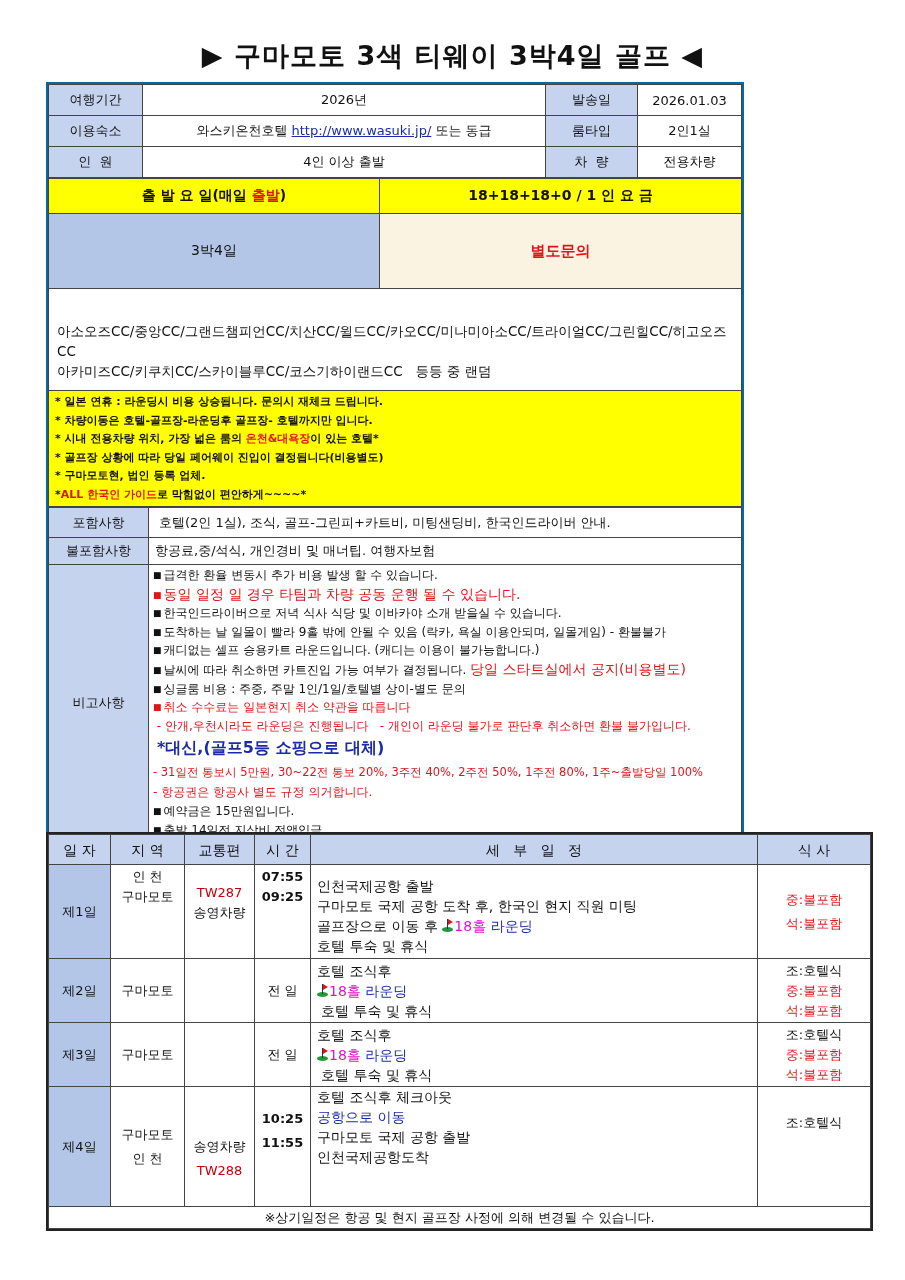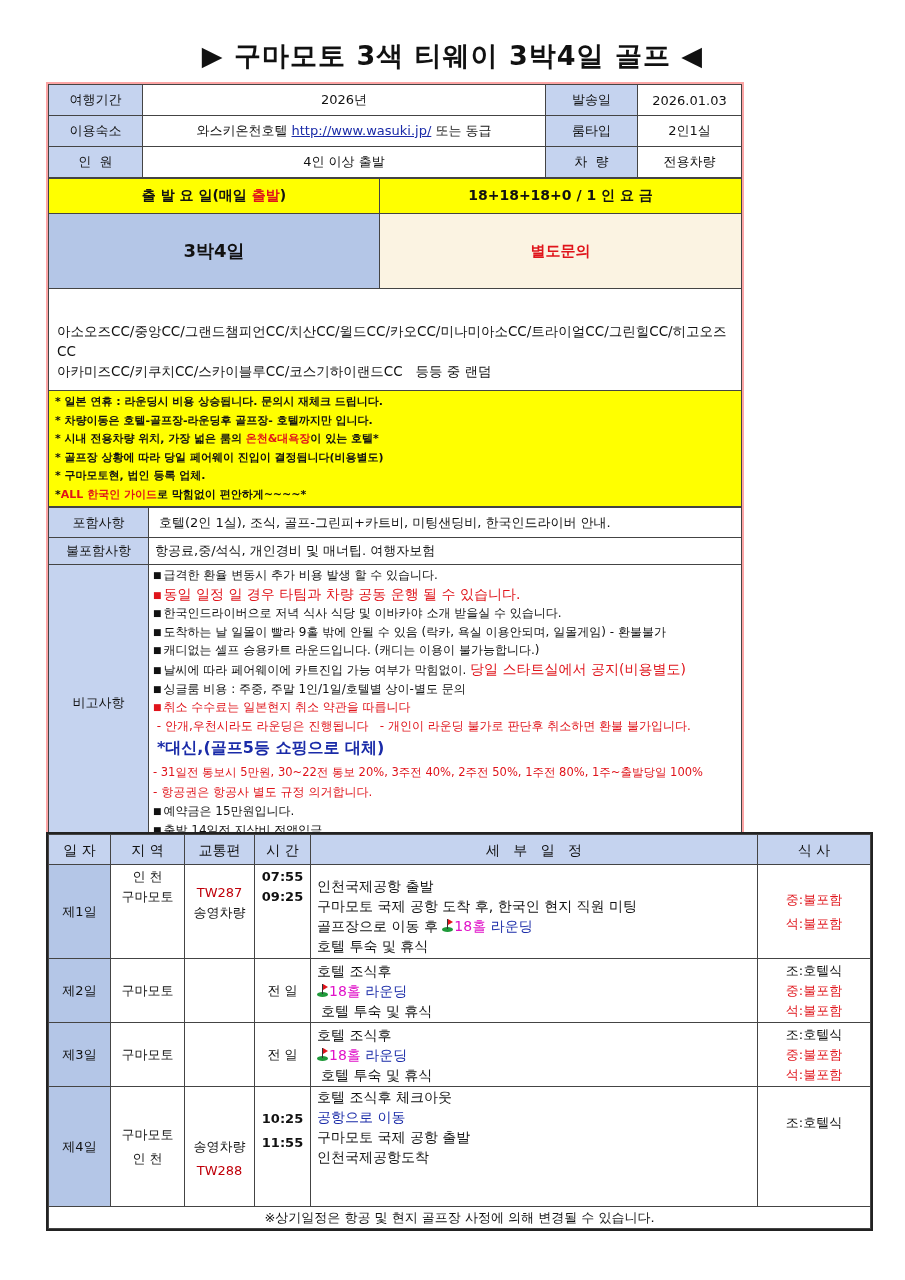--- a/index.html
+++ b/index.html
@@ -1,18 +1,18 @@
 <!DOCTYPE html>
 <html><head>
 <meta charset="utf-8">
 <style>
   * { box-sizing: border-box; margin: 0; padding: 0; }
   body { width: 905px; height: 1280px; background: #ffffff; font-family: "DejaVu Sans", sans-serif; color: #111; position: relative; overflow: hidden; }
   .title { position: absolute; top: 38px; left: 0; width: 905px; text-align: center; font-size: 27px; font-weight: bold; letter-spacing: 1px; }
-  .wrap { position: absolute; left: 46px; top: 82px; width: 698px; border: 2px solid #fca5a5; }
+  .wrap { position: absolute; left: 46px; top: 82px; width: 698px; border: 2px solid #0369a1; }
   table { border-collapse: collapse; width: 100%; table-layout: fixed; }
   td { border: 1px solid #444; font-size: 13px; vertical-align: middle; }
   .lbl { background: #c5d3ef; text-align: center; font-weight: normal; }
   .c { text-align: center; }
   .yellow { background: #ffff00; font-weight: bold; font-size: 14px; text-align: center; }
   .blue { background: #b4c6e7; }
   .cream { background: #fbf3e2; }
   .red { color: #e0141b; }
   .darkred { color: #c0000a; }
   .navy { color: #1a2ba8; }
@@ -74,21 +74,21 @@
         <col>
       </colgroup>
     <tbody>
         <tr style="height:35px">
       <td class="yellow">
         <span style="white-space:pre">출 발 요 일(매일 </span><span class="red">출발</span><span>)</span>
       </td>
       <td class="yellow">18+18+18+0 / 1 인 요 금</td>
     </tr>
     <tr style="height:75px">
-      <td class="blue c" style="font-weight:bold;font-size:18px">3박4일</td>
+      <td class="blue c" style="font-weight:normal;font-size:14px">3박4일</td>
       <td class="cream c red" style="font-weight:bold;font-size:15px">별도문의</td>
     </tr>
     <tr style="height:102px">
       <td colspan="2" style="padding:22px 8px 0 8px;font-size:13.5px;line-height:20px;vertical-align:middle">
         <div>아소오즈CC/중앙CC/그랜드챔피언CC/치산CC/윌드CC/카오CC/미나미아소CC/트라이얼CC/그린힐CC/히고오즈CC</div>
         <div style="white-space:pre">아카미즈CC/키쿠치CC/스카이블루CC/코스기하이랜드CC   등등 중 랜덤</div>
       </td>
     </tr>
     <tr>
       <td colspan="2" class="notes">
@@ -117,21 +117,21 @@
       <td style="padding-left:6px">항공료,중/석식, 개인경비 및 매너팁. 여행자보험</td>
     </tr>
     <tr>
       <td class="lbl">비고사항</td>
       <td class="rem">
         <div class="bul">급격한 환율 변동시 추가 비용 발생 할 수 있습니다.</div>
         <div class="bul red" style="font-size:14px">동일 일정 일 경우 타팀과 차량 공동 운행 될 수 있습니다.</div>
         <div class="bul">한국인드라이버으로 저녁 식사 식당 및 이바카야 소개 받을실 수 있습니다.</div>
         <div class="bul">도착하는 날 일몰이 빨라 9홀 밖에 안될 수 있음 (락카, 욕실 이용안되며, 일몰게임) - 환불불가</div>
         <div class="bul">캐디없는 셀프 승용카트 라운드입니다. (캐디는 이용이 불가능합니다.)</div>
-        <div class="bul"><span>날씨에 따라 페어웨이에 카트진입 가능 여부가 막힘없이. </span><span class="red" style="font-size:14px">당일 스타트실에서 공지(비용별도)</span></div>
+        <div class="bul"><span>날씨에 따라 취소하면 카트진입 가능 여부가 결정됩니다. </span><span class="red" style="font-size:14px">당일 스타트실에서 공지(비용별도)</span></div>
         <div class="bul">싱글룸 비용  : 주중, 주말 1인/1일/호텔별 상이-별도 문의</div>
         <div class="bul red">취소 수수료는 일본현지 취소 약관을 따릅니다</div>
         <div class="red" style="white-space:pre"> - 안개,우천시라도 라운딩은 진행됩니다   - 개인이 라운딩 불가로 판단후 취소하면 환불 불가입니다.</div>
         <div class="navy" style="font-size:16px;font-weight:bold;line-height:26px;padding-left:4px">*대신,(골프5등 쇼핑으로 대체)</div>
         <div class="red" style="font-weight:normal;font-size:11.5px;line-height:22px"> - 31일전 통보시 5만원, 30~22전 통보 20%, 3주전 40%, 2주전 50%, 1주전 80%, 1주~출발당일 100%</div>
         <div class="red"> - 항공권은 항공사 별도 규정 의거합니다.</div>
         <div class="bul">예약금은 15만원입니다.</div>
         <div class="bul">출발 14일전 지상비 전액입금</div>
       </td>
     </tr>

